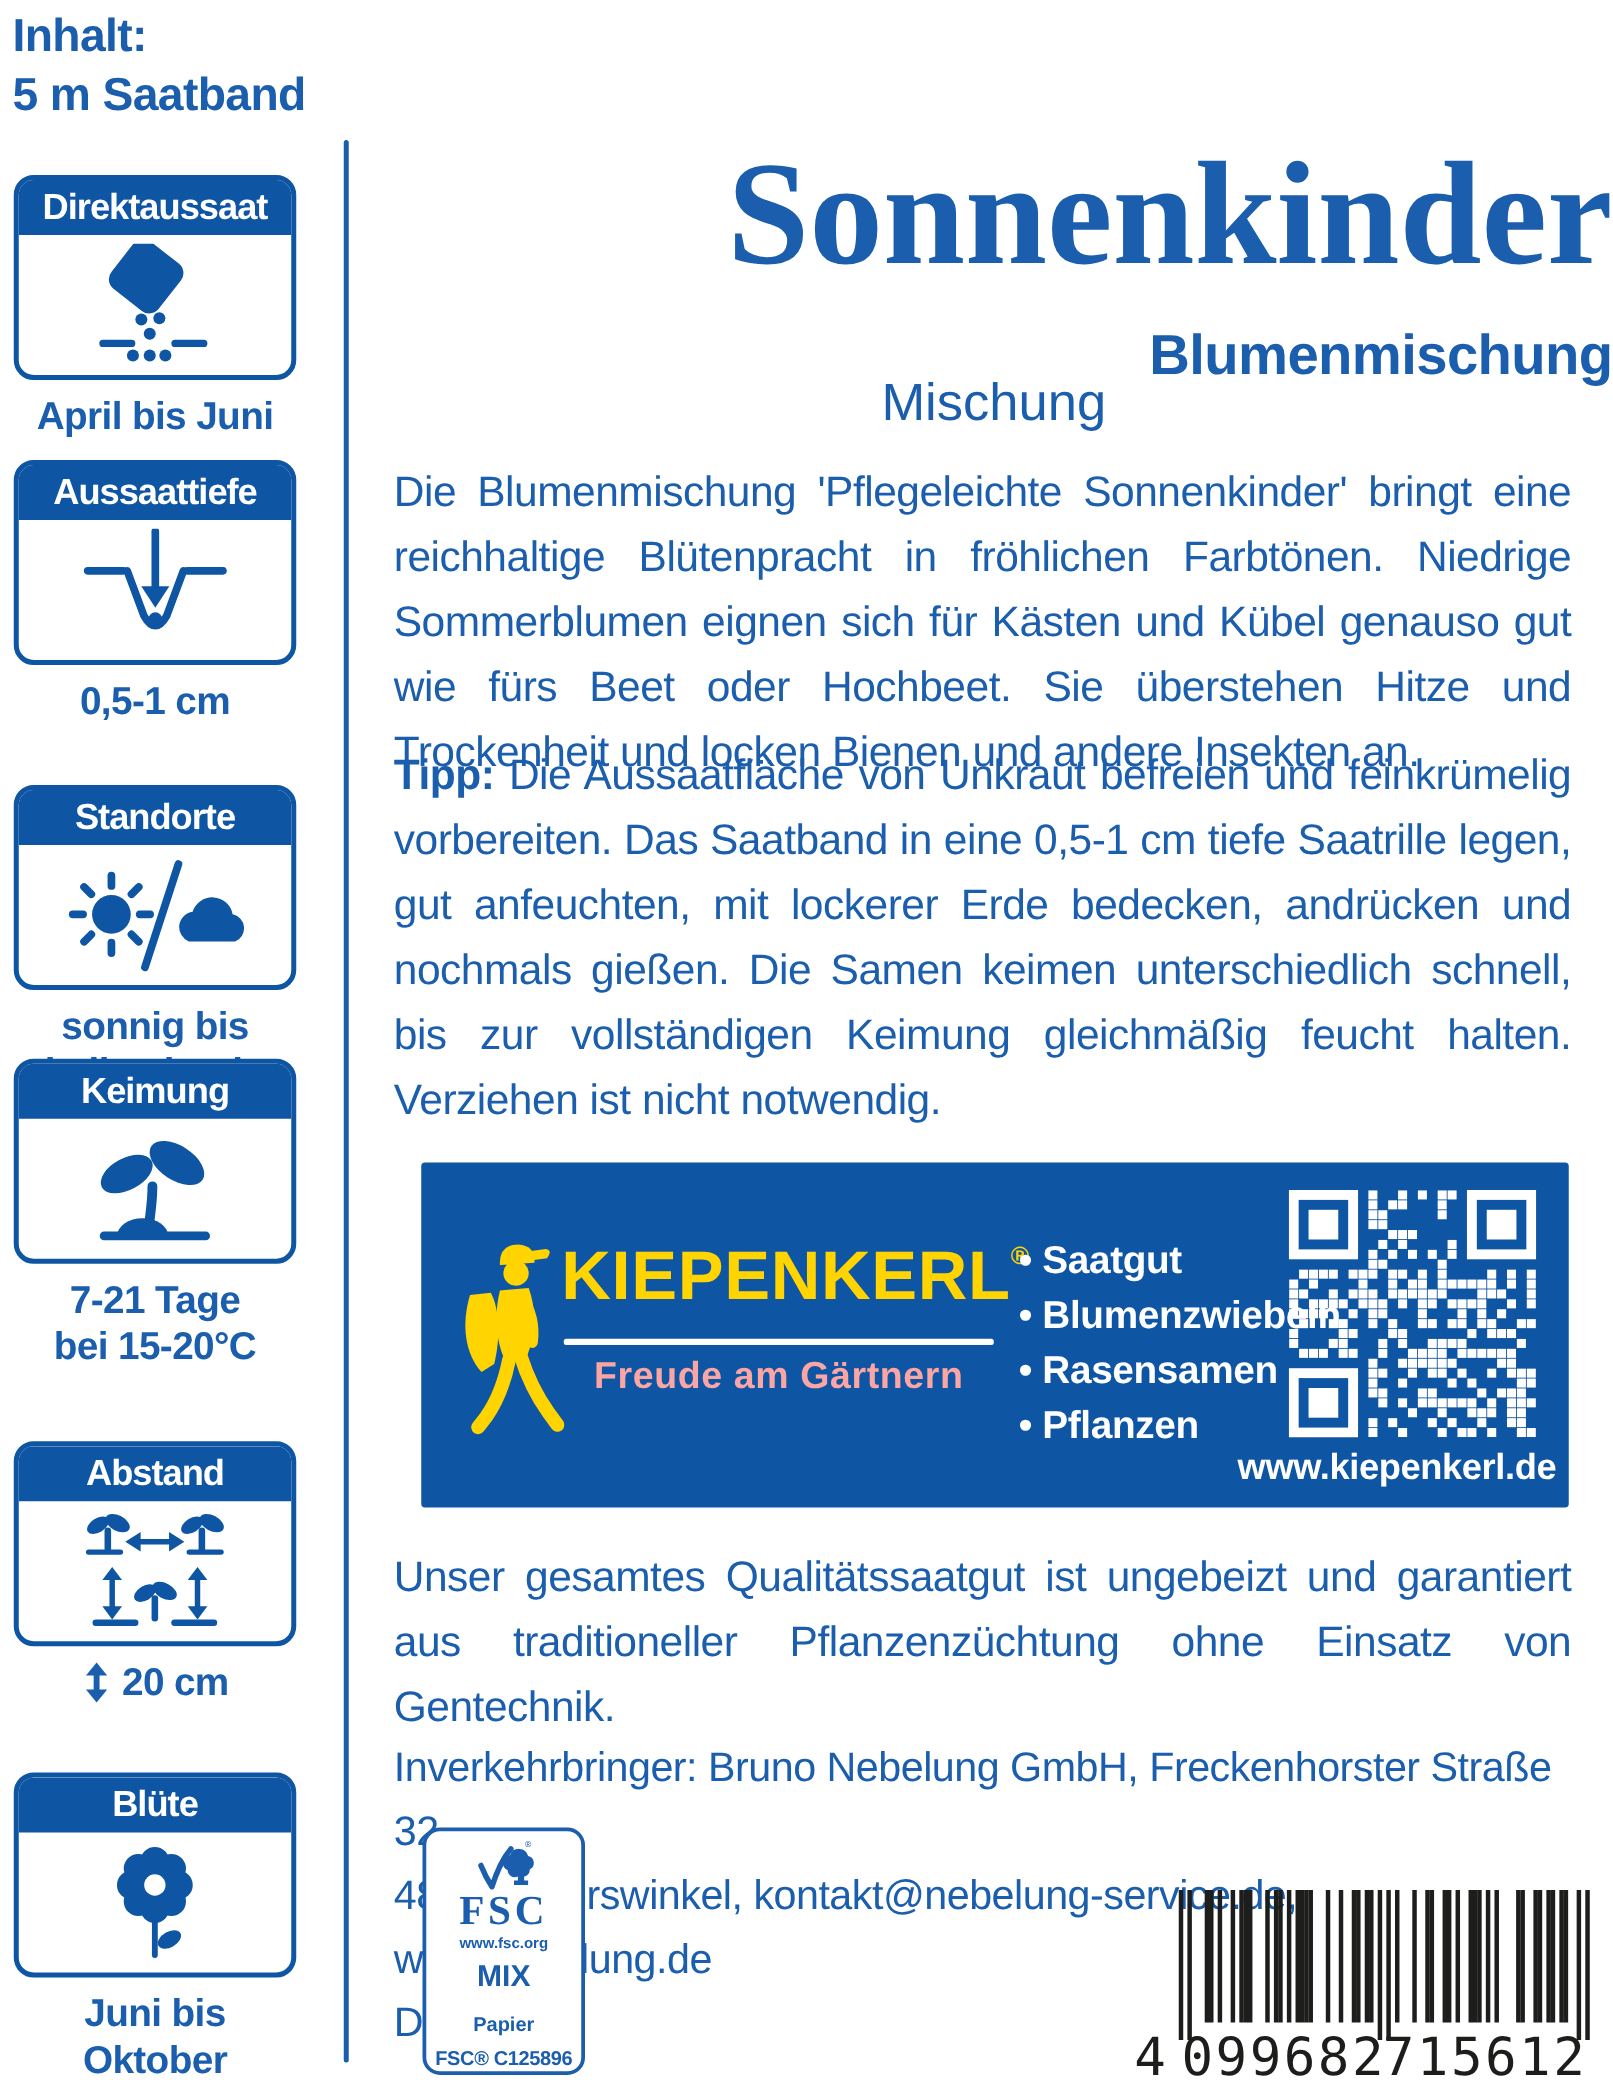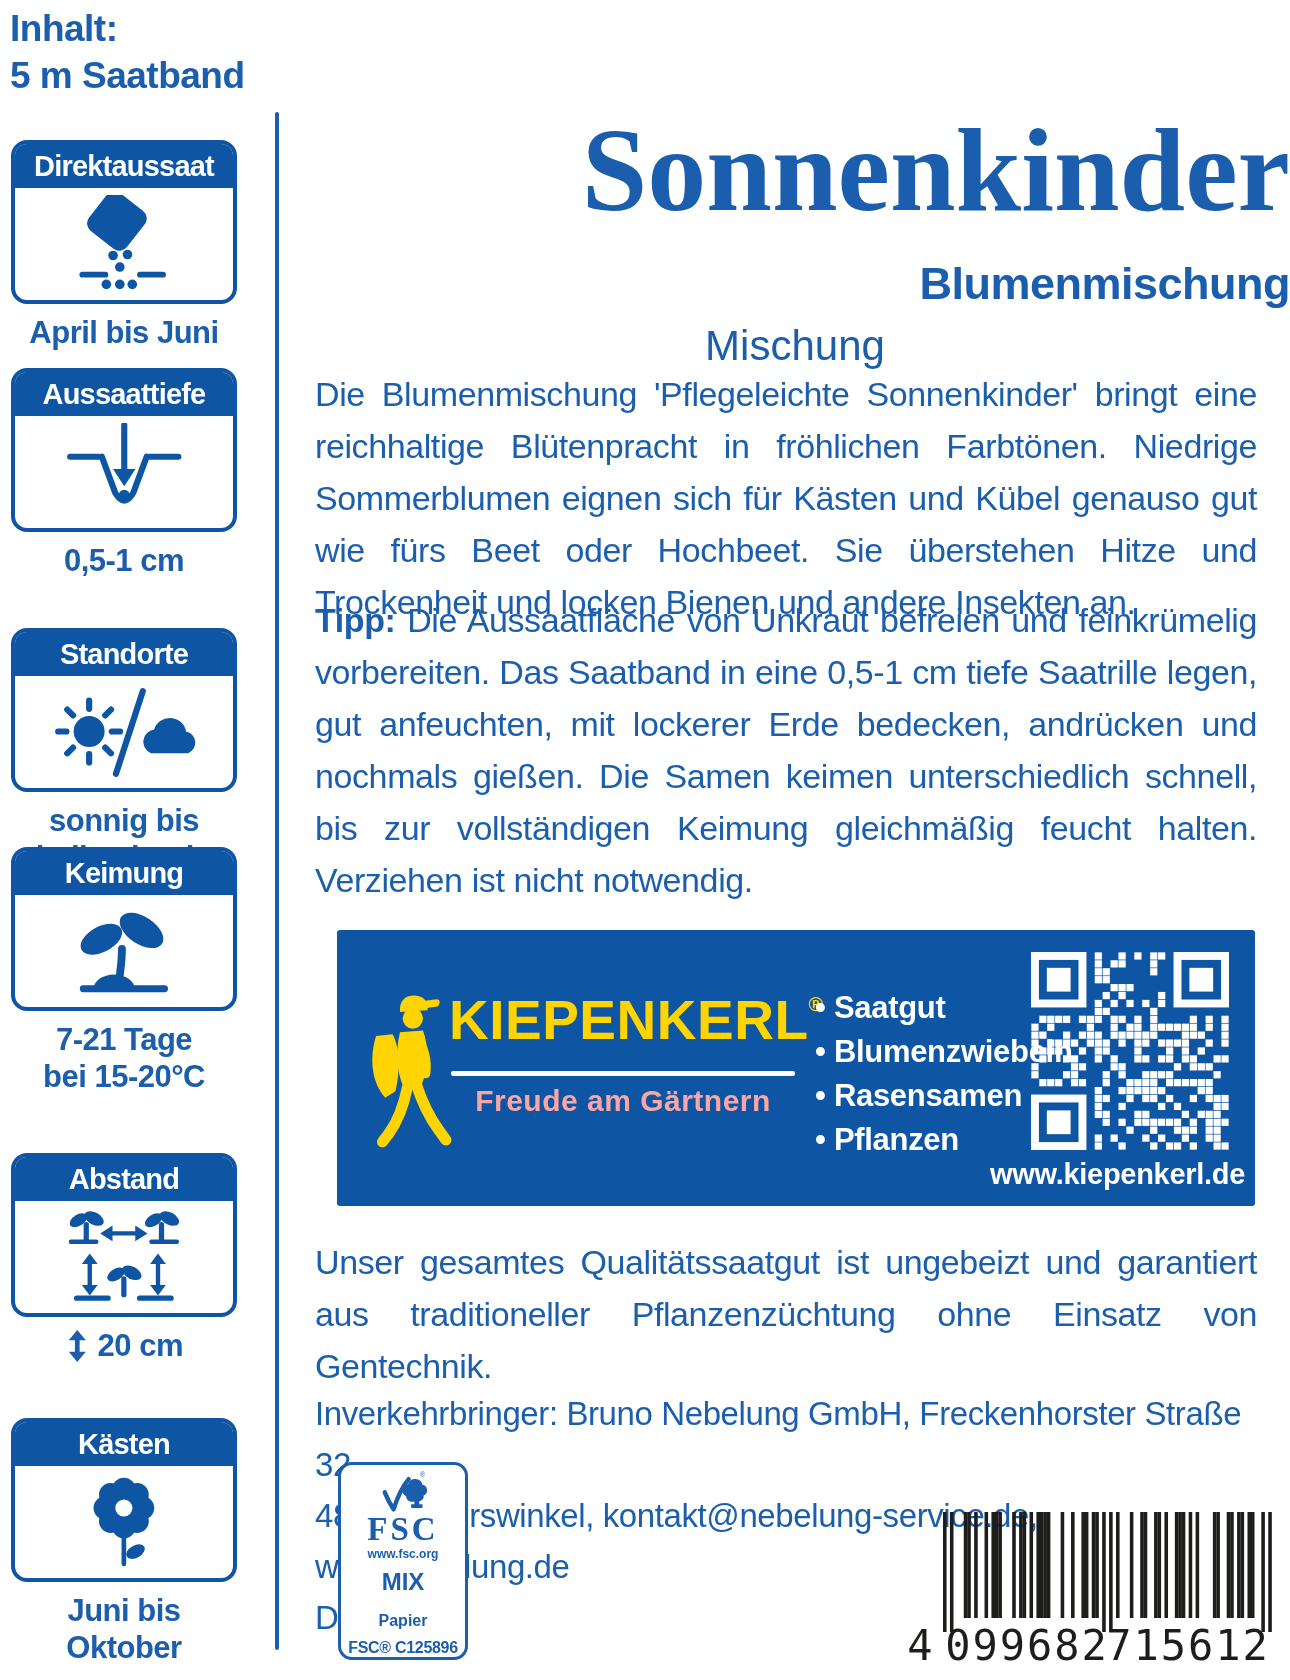--- a/index.html
+++ b/index.html
@@ -26,21 +26,21 @@
   .box-body{height:112px;display:flex;align-items:center;justify-content:center;color:var(--blue-fill);}
   .box-body svg{max-height:98px;max-width:170px;}
   .box-caption{margin-top:10px;text-align:center;font-size:31px;font-weight:700;line-height:1.2;letter-spacing:-0.5px;}
   .caption-with-icon{display:flex;align-items:center;justify-content:center;gap:8px;}
   .caption-with-icon svg{height:34px;width:auto;}
 
   
   .main-title{position:absolute;left:300px;top:112px;width:990px;text-align:right;
     font-family:"Liberation Serif",serif;font-weight:700;font-size:118px;line-height:1;}
   .subtitle{position:absolute;left:300px;top:258px;width:990px;text-align:right;font-size:45px;font-weight:700;letter-spacing:-0.5px;}
-  .type-line{position:absolute;left:300px;top:322px;width:990px;text-align:center;font-size:42px;font-weight:400;}
+  .type-line{position:absolute;left:300px;top:298px;width:990px;text-align:center;font-size:42px;font-weight:400;}
   .para{position:absolute;left:315px;width:942px;font-size:34px;line-height:52px;text-align:justify;letter-spacing:-0.4px;}
   #description-para{top:368px;}
   #tip-para{top:594px;}
   .bold{font-weight:700;}
 
   
   .brand-banner{position:absolute;left:337px;top:930px;width:918px;height:276px;background:var(--blue-fill);border-radius:3px;}
   .kiepenkerl-figure{position:absolute;left:28px;top:60px;width:92px;height:168px;color:var(--yellow);}
   .brand-word{position:absolute;left:112px;top:58px;font-size:55px;font-weight:700;color:var(--yellow);letter-spacing:0.5px;white-space:nowrap;}
   .brand-reg{font-size:20px;vertical-align:28px;}
@@ -200,21 +200,21 @@
     <line x1="13" y1="9" x2="13" y2="27" stroke="currentColor" stroke-width="5"></line>
     <path d="M13,1 L4,12 L22,12 Z"></path>
             <path d="M13,35 L4,24 L22,24 Z"></path>
   </svg>
         </span>
         <div>20 cm</div>
       </div>
   </div>
     <div class="info-box" style="top: 1418px;">
     <div class="box-card">
-      <div class="box-header">Kästen</div>
+      <div class="box-header">Blüte</div>
       <div class="box-body">
           <svg viewBox="0 0 100 126" fill="currentColor">
     <circle cx="74" cy="45" r="15"></circle>
             <circle cx="67" cy="62" r="15"></circle>
             <circle cx="50" cy="69" r="15"></circle>
     <circle cx="33" cy="62" r="15"></circle>
             <circle cx="26" cy="45" r="15"></circle>
             <circle cx="33" cy="28" r="15"></circle>
     <circle cx="50" cy="21" r="15"></circle>
             <circle cx="67" cy="28" r="15"></circle>

